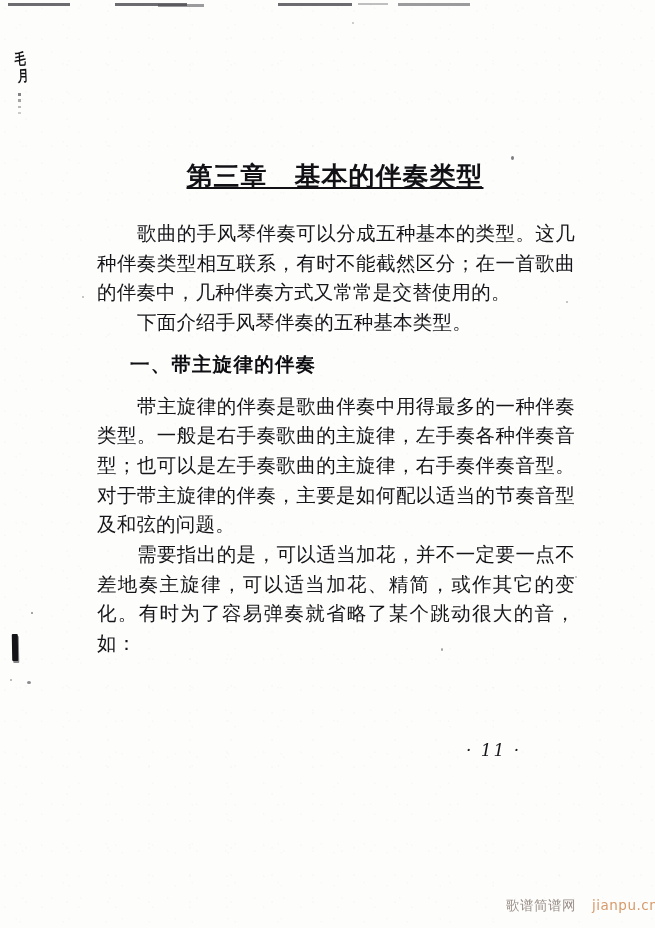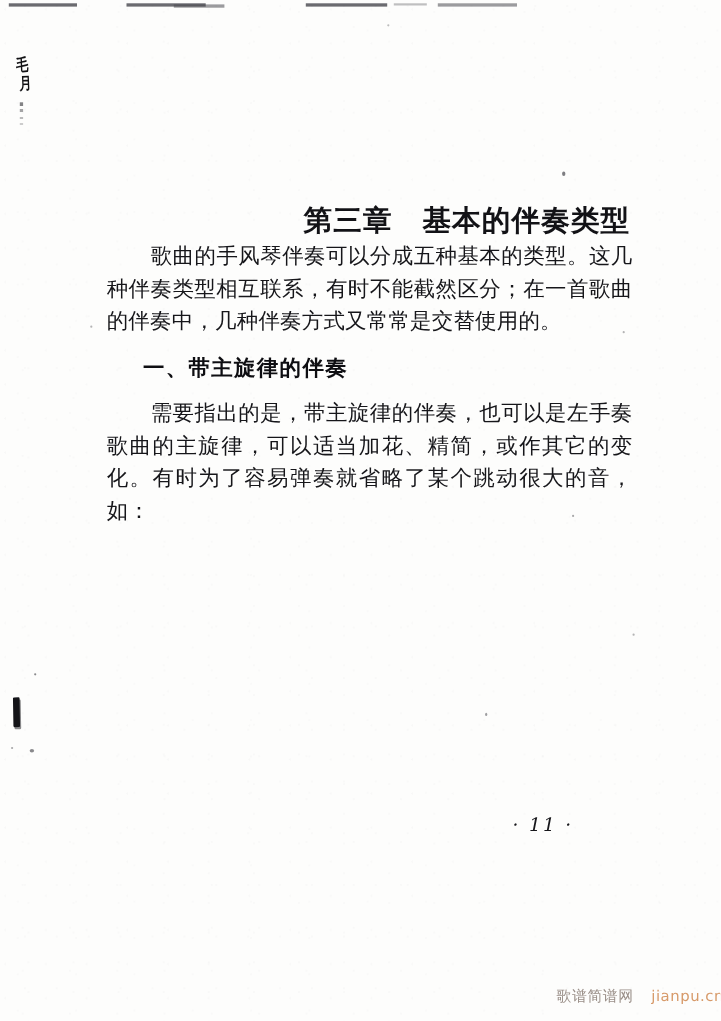--- a/index.html
+++ b/index.html
@@ -98,29 +98,30 @@
   .fleck.f7 { left: 82px; top: 296px; width: 2px; height: 2px; opacity:.35;}
   .fleck.f8 { left: 566px; top: 301px; width: 2px; height: 2px; opacity:.35;}
   .fleck.f9 { left: 520px; top: 468px; width: 2px; height: 2px; opacity:.4;}
   .fleck.f10{ left: 575px; top: 576px; width: 2px; height: 2px; opacity:.35;}
   .fleck.f11{ left: 262px; top: 224px; width: 2px; height: 2px; opacity:.3;}
 
   
   .chapter-title {
     position: absolute;
     left: 97px;
-    top: 166px;
+    top: 142px;
     width: 476px;
-    text-align: right;
+    text-align: center;
     font-size: 26px;
     font-weight: 700;
     letter-spacing: 1px;
     color: #121216;
     font-family: "DejaVu Sans", "Liberation Sans", sans-serif;
     white-space: pre;
+    text-decoration: underline;
   }
 
   .body-block {
     position: absolute;
     left: 97px;
     top: 219px;
     width: 478px;
   }
 
   .para {
@@ -210,25 +211,27 @@
   <div class="fleck f8"></div>
   <div class="fleck f9"></div>
   <div class="fleck f10"></div>
   <div class="fleck f11"></div>
 
   <h1 class="chapter-title">第三章　基本的伴奏类型</h1>
 
   <div class="body-block">
     <p class="para">歌曲的手风琴伴奏可以分成五种基本的类型。这几种伴奏类型相互联系，有时不能截然区分；在一首歌曲的伴奏中，几种伴奏方式又常常是交替使用的。</p>
 
+    <p class="para tight">下面介绍手风琴伴奏的五种基本类型。</p>
 
     <p class="section-heading">一、带主旋律的伴奏</p>
 
-
-    <p class="para">需要指出的是，带主旋律的伴奏，也可以是左手奏歌曲的主旋律，可以适当加花、精简，或作其它的变化。有时为了容易弹奏就省略了某个跳动很大的音，如：</p>
+    <p class="para">带主旋律的伴奏是歌曲伴奏中用得最多的一种伴奏类型。一般是右手奏歌曲的主旋律，左手奏各种伴奏音型；也可以是左手奏歌曲的主旋律，右手奏伴奏音型。对于带主旋律的伴奏，主要是如何配以适当的节奏音型及和弦的问题。</p>
+
+    <p class="para">需要指出的是，可以适当加花，并不一定要一点不差地奏主旋律，可以适当加花、精简，或作其它的变化。有时为了容易弹奏就省略了某个跳动很大的音，如：</p>
   </div>
 
   <div class="page-number">· 11 ·</div>
 
   <div class="watermark">
     <span class="wm-cn">歌谱简谱网</span><span class="wm-en">jianpu.cn</span>
   </div>
 
 </div>
 

